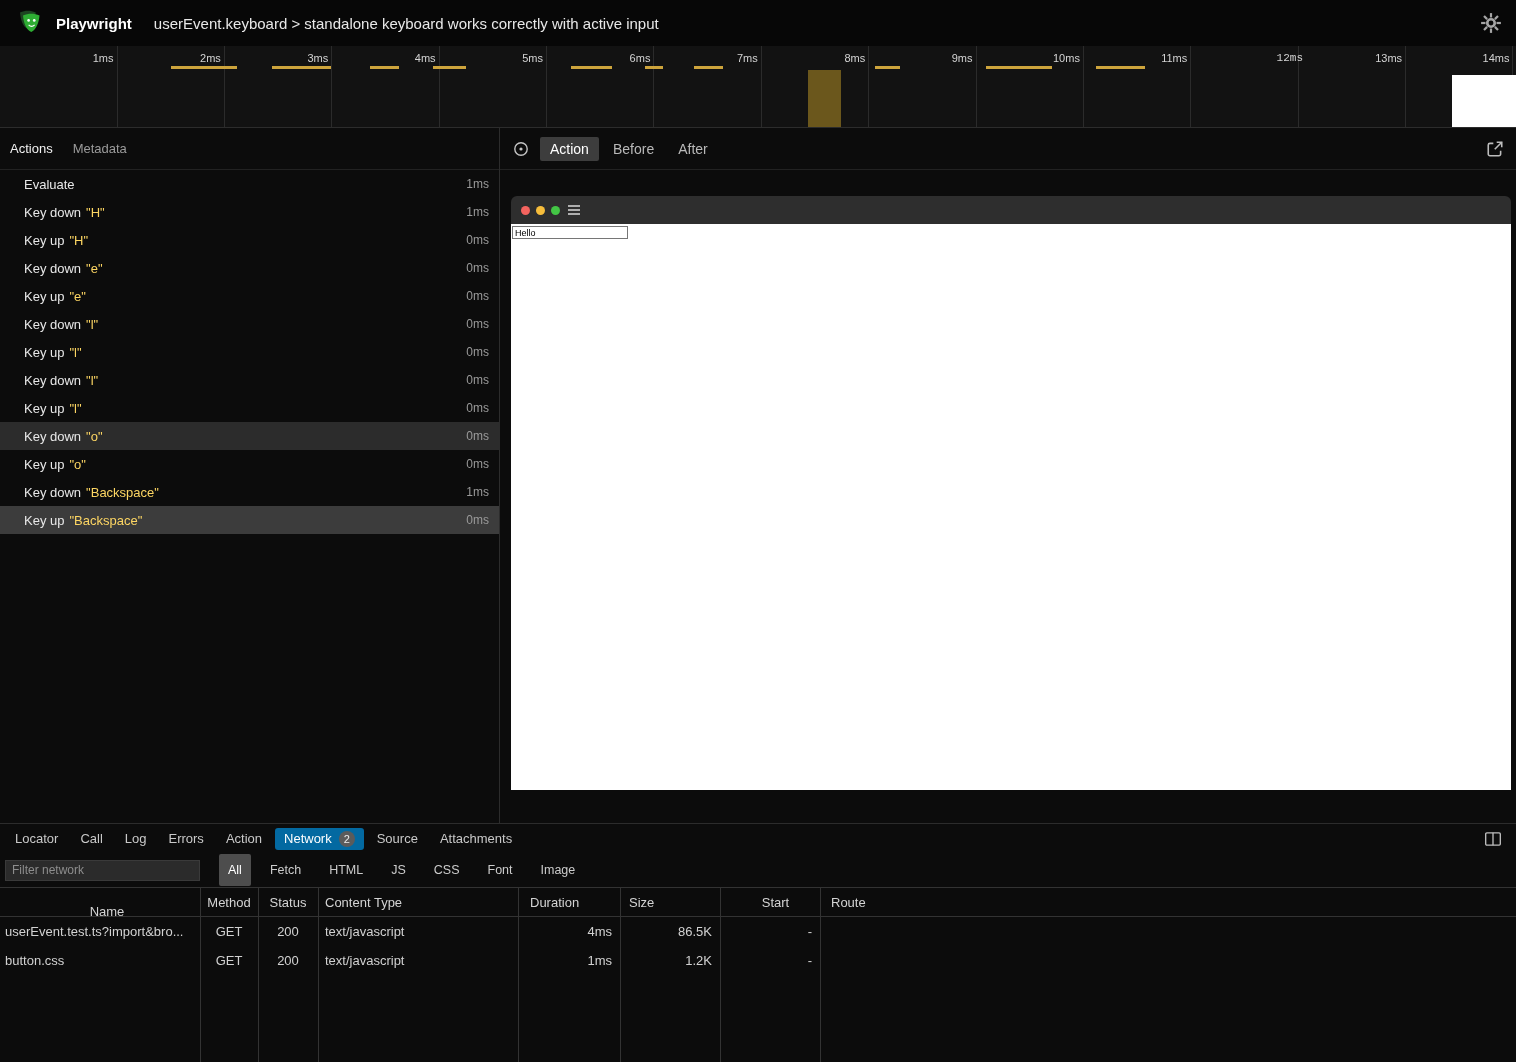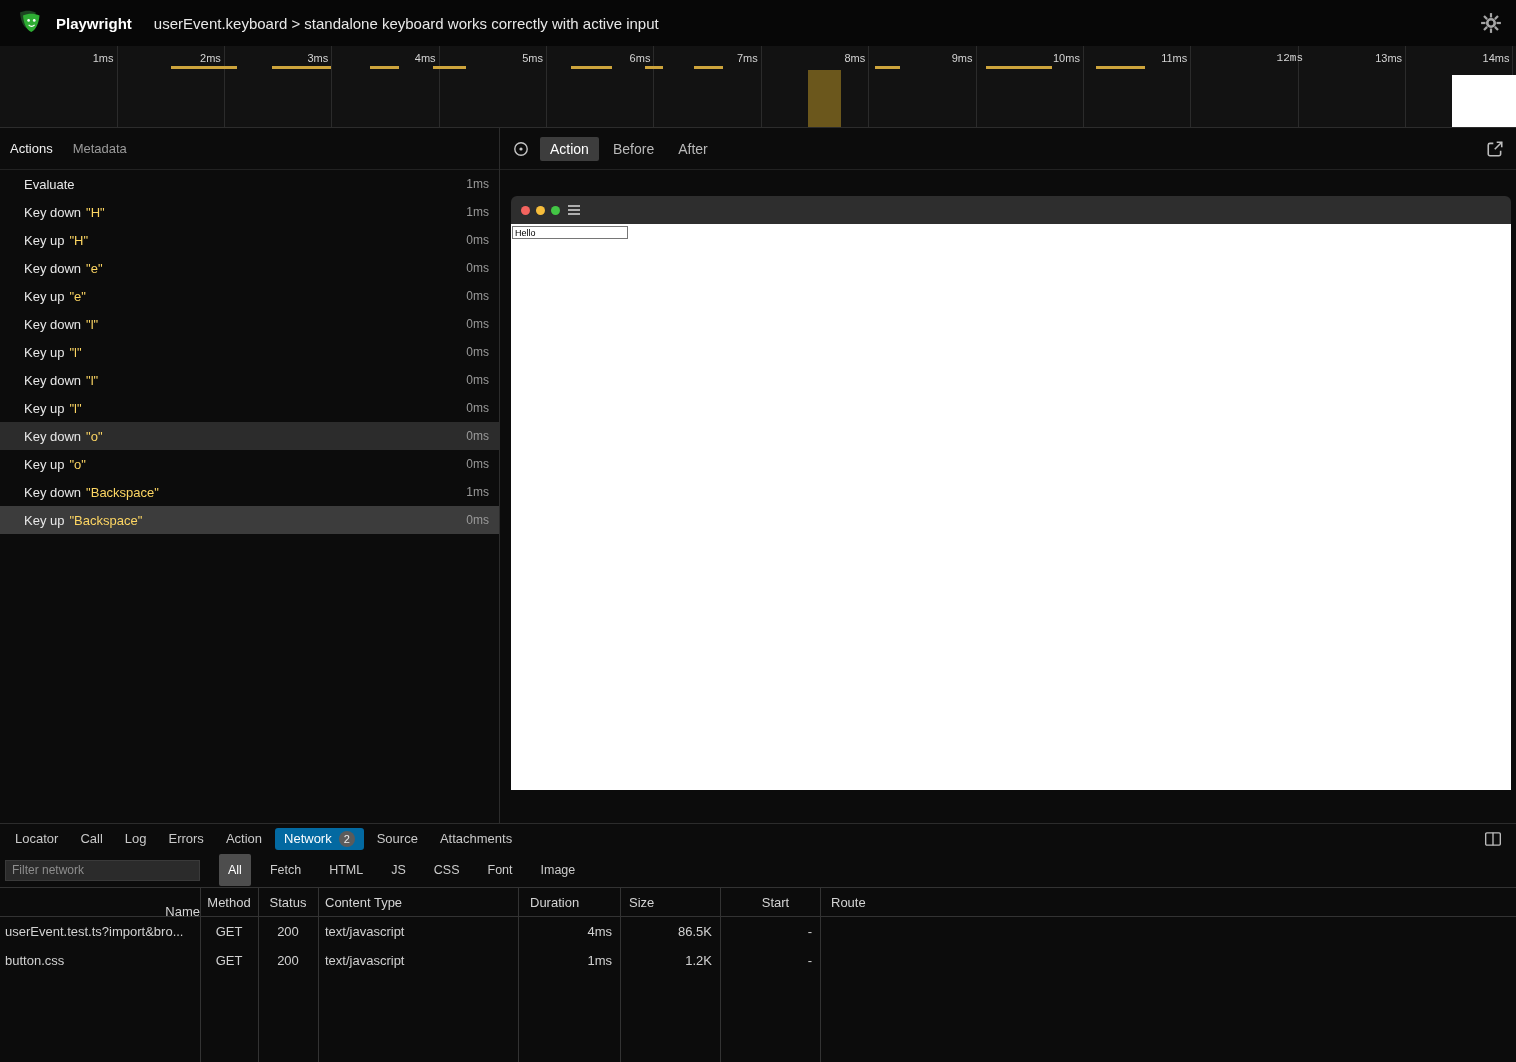--- a/index.html
+++ b/index.html
@@ -317,21 +317,21 @@
     </div>
     <div class="nettable">
         <div class="col-sep" style="left: 200px;"></div>
         <div class="col-sep" style="left: 258px;"></div>
         <div class="col-sep" style="left: 318px;"></div>
         <div class="col-sep" style="left: 518px;"></div>
         <div class="col-sep" style="left: 620px;"></div>
         <div class="col-sep" style="left: 720px;"></div>
         <div class="col-sep" style="left: 820px;"></div>
         <div class="net-header">
-          <div class="cell" style="width: 200px; text-align: right; padding-left: 14px; margin-top: 18px;">Name</div>
+          <div class="cell" style="width: 200px; text-align: center; padding-left: 14px; margin-top: 18px;">Name</div>
           <div class="cell" style="width: 58px; text-align: center; padding-left: 0px;">Method</div>
           <div class="cell" style="width: 60px; text-align: center; padding-left: 0px;">Status</div>
           <div class="cell" style="width: 200px; text-align: left; padding-left: 7px;">Content Type</div>
           <div class="cell" style="width: 102px; text-align: left; padding-left: 12px;">Duration</div>
           <div class="cell" style="width: 100px; text-align: left; padding-left: 9px;">Size</div>
           <div class="cell" style="width: 100px; text-align: center; padding-left: 11px;">Start</div>
           <div class="cell" style="width: 784px; text-align: left; padding-left: 11px;">Route</div>
         </div>
         <div class="net-row">
           <div class="cell" style="width: 200px; text-align: left; padding-left: 5px;">userEvent.test.ts?import&amp;bro...</div>

